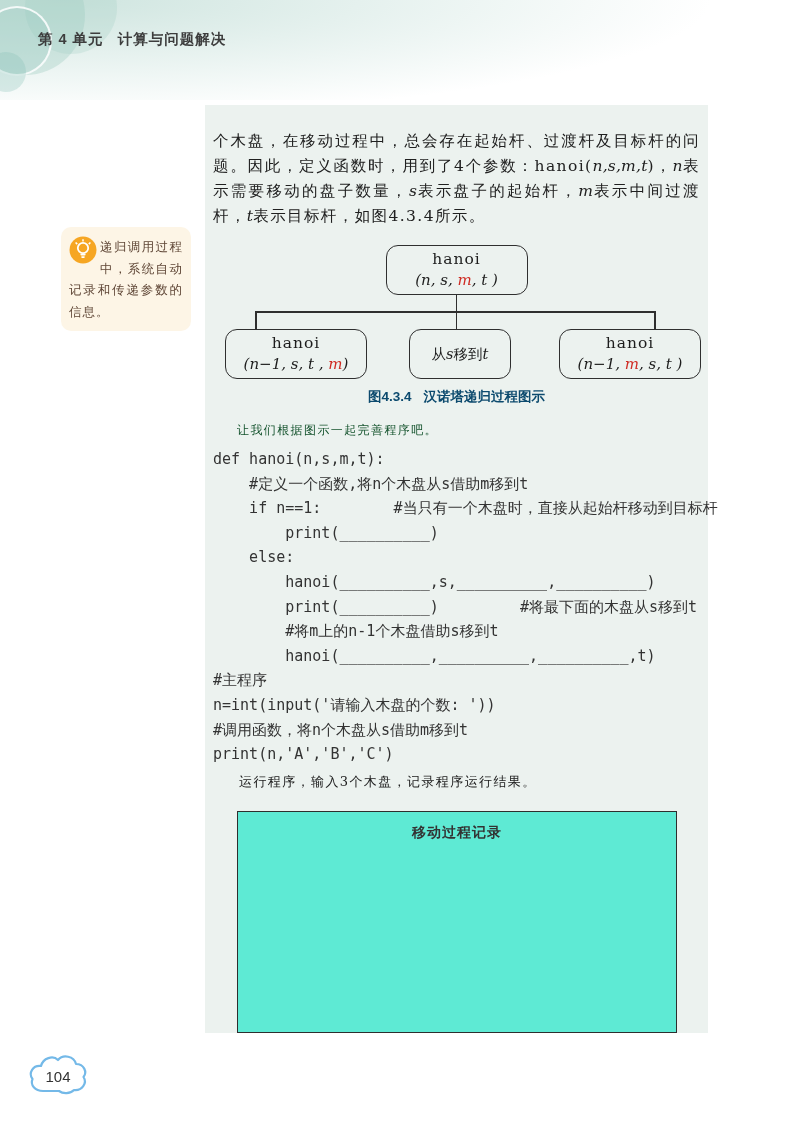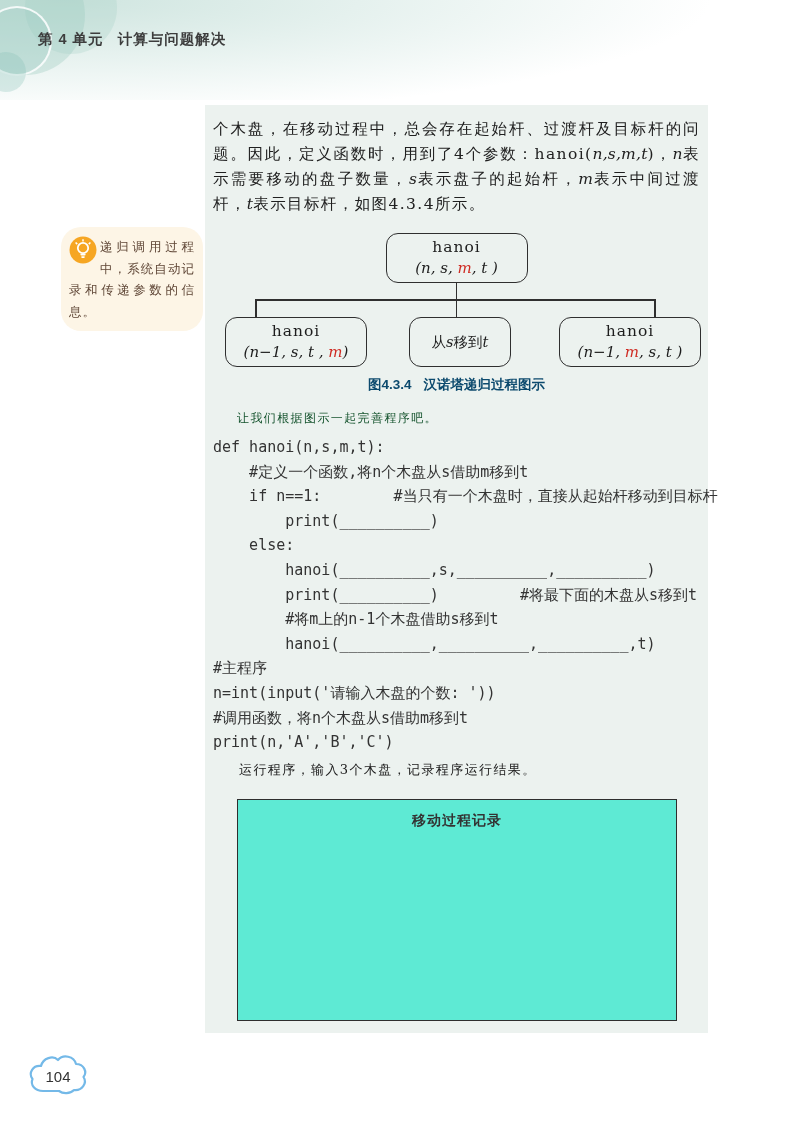--- a/index.html
+++ b/index.html
@@ -14,29 +14,29 @@
   .deco2{left:25px;top:-38px;width:92px;height:92px;background:rgba(160,205,195,0.26);}
   .deco3{left:-18px;top:6px;width:66px;height:66px;background:rgba(140,195,185,0.22);
          border:2px solid rgba(255,255,255,0.85);}
   .deco4{left:-14px;top:52px;width:40px;height:40px;background:rgba(130,190,178,0.28);}
 
   .header-text{position:absolute;left:38px;top:30px;font-size:14.5px;font-weight:bold;
                color:#3d3d3d;letter-spacing:1px;}
   .header-text .gap{display:inline-block;width:14px;}
 
   
-  .side-note{position:absolute;left:61px;top:227px;width:142px;box-sizing:border-box;
-    background:#fdf5e6;border-radius:20px;padding:9px 8px 9px 8px;
+  .side-note{position:absolute;left:61px;top:227px;width:130px;box-sizing:border-box;
+    background:#fdf5e6;border-radius:10px;padding:9px 8px 9px 8px;
     font-family:"DejaVu Serif","Liberation Serif",serif;
     font-size:12.5px;line-height:21.5px;letter-spacing:1px;color:#5f4636;text-align:justify;}
   .note-icon{float:left;width:28px;height:28px;margin:0 3px 2px 0;}
 
   
   .content{position:absolute;left:205px;top:105px;width:503px;height:928px;box-sizing:border-box;
-    background:#ecf2ef;padding:8px 8px 0 8px;}
+    background:#ecf2ef;padding:20px 8px 0 8px;}
 
   .serif{font-family:"DejaVu Serif","Liberation Serif",serif;}
   .intro{margin:4px 0 0 0;font-family:"DejaVu Serif","Liberation Serif",serif;
     font-size:15.5px;line-height:25px;letter-spacing:1.4px;text-align:justify;color:#202020;}
   .var{font-style:italic;letter-spacing:0.2px;}
 
   
   .diagram{position:relative;height:134px;margin-top:16px;}
   .node{position:absolute;box-sizing:border-box;border:1.6px solid #2f2f2f;border-radius:12px;
         text-align:center;height:50px;

